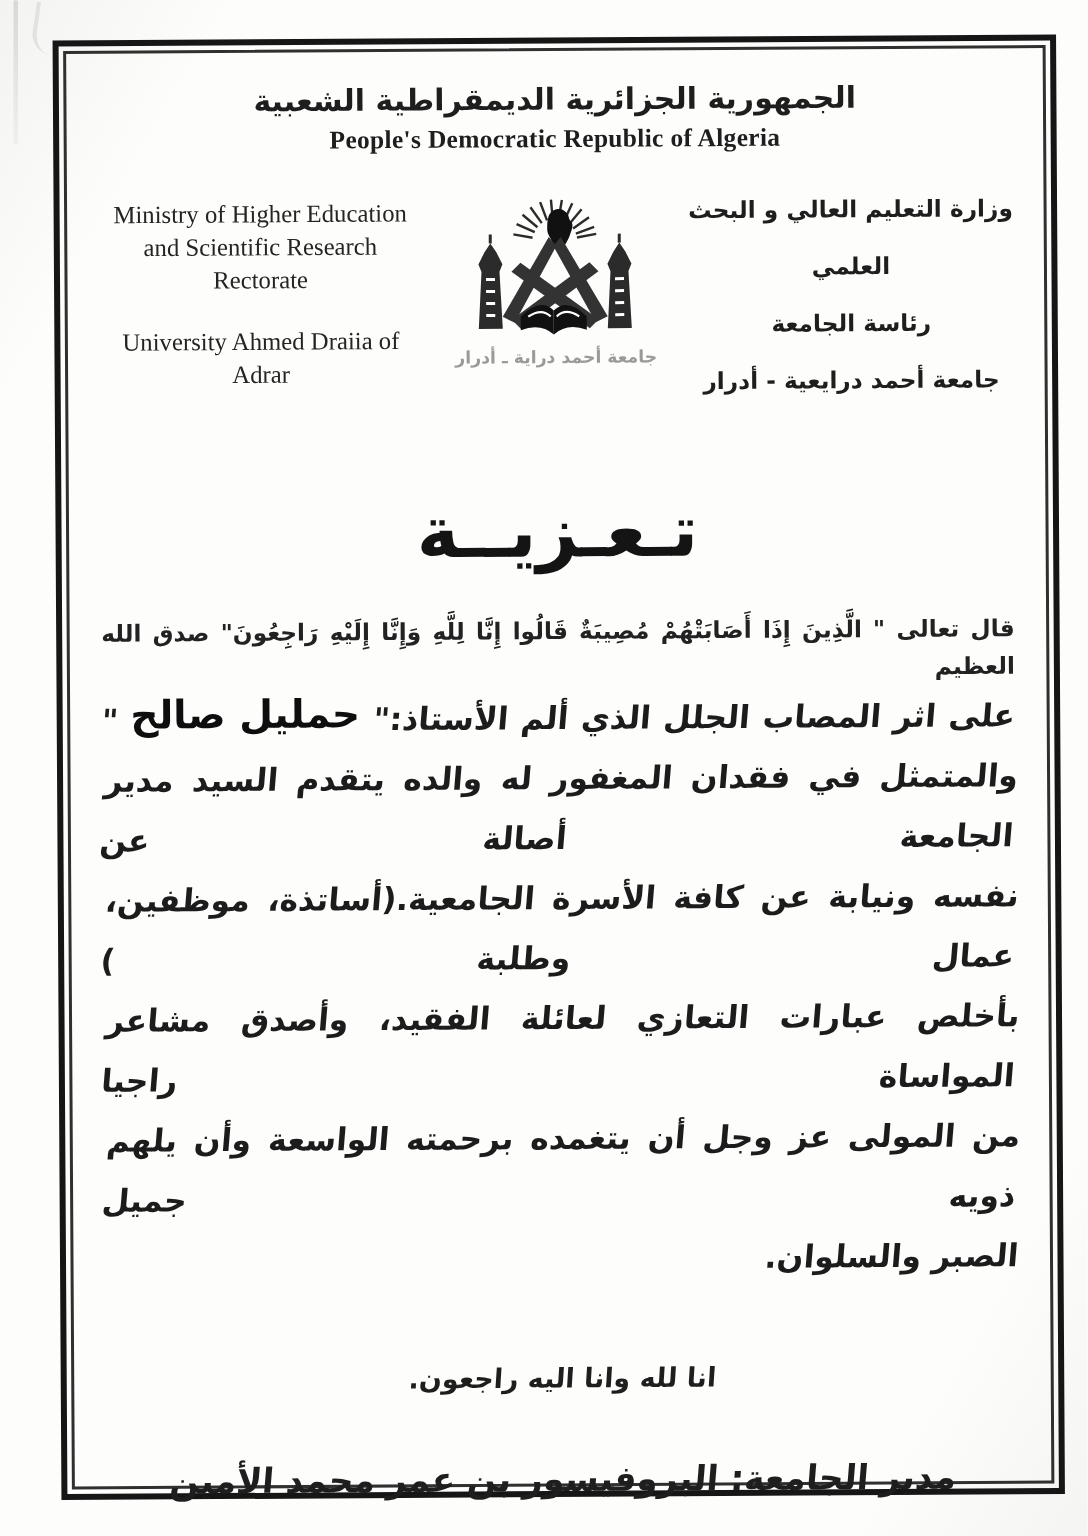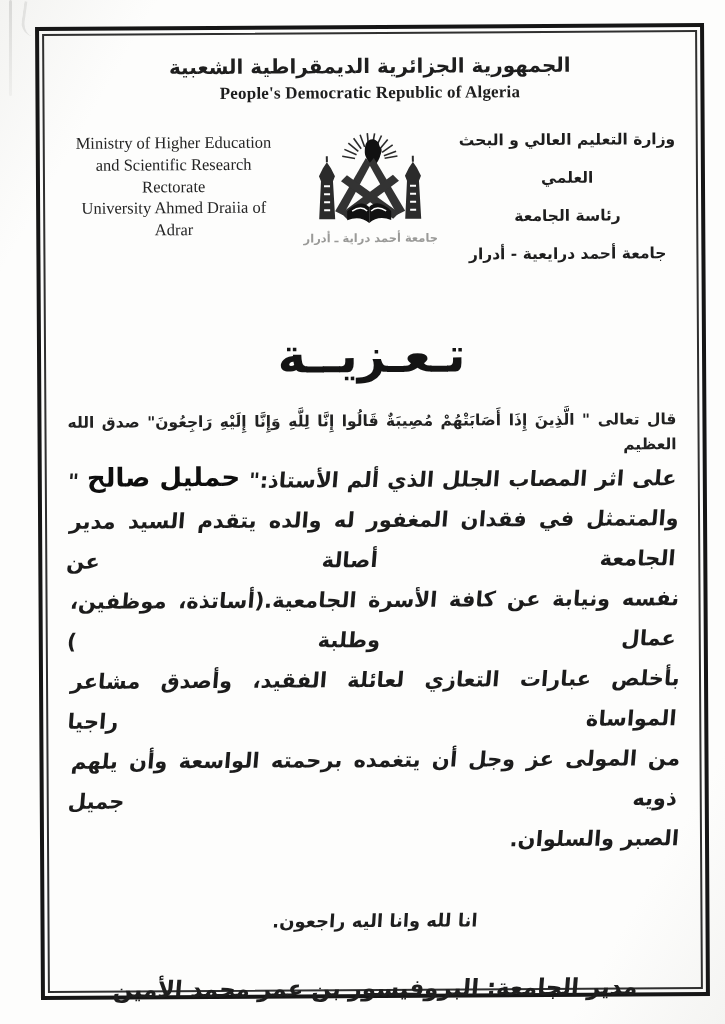--- a/index.html
+++ b/index.html
@@ -25,21 +25,21 @@
     border:2px solid #303030;height:100%;box-sizing:border-box;
     padding:20px 18px 0 18px;
   }
   
   .hdr{text-align:center;}
   .hdr-ar{font-size:20px;font-weight:bold;direction:rtl;}
   .hdr-en{font-family:"Liberation Serif",serif;font-weight:bold;font-size:17px;margin-top:5px;letter-spacing:.2px;}
   
   .lh{display:flex;align-items:flex-start;margin-top:16px;}
   .lh-left{width:36%;text-align:center;font-family:"Liberation Serif",serif;font-size:16.5px;line-height:1.32;padding-top:12px;color:#242424;}
-  .lh-left .uni{}
+  .lh-left .uni{margin-top:20px;}
   .lh-center{width:28%;text-align:center;}
   .lh-right{width:36%;direction:rtl;text-align:center;font-size:15.5px;font-weight:bold;line-height:2.45;padding-top:4px;}
   .logo-banner{font-size:11.5px;font-weight:bold;color:#9a9a98;direction:rtl;margin-top:-4px;letter-spacing:1px;}
   
   .title{
     text-align:center;direction:rtl;font-size:48px;font-weight:bold;
     margin-top:52px;letter-spacing:1px;color:#141414;
   }
   
   .bodytext{direction:rtl;margin:26px 3px 0 3px;}

